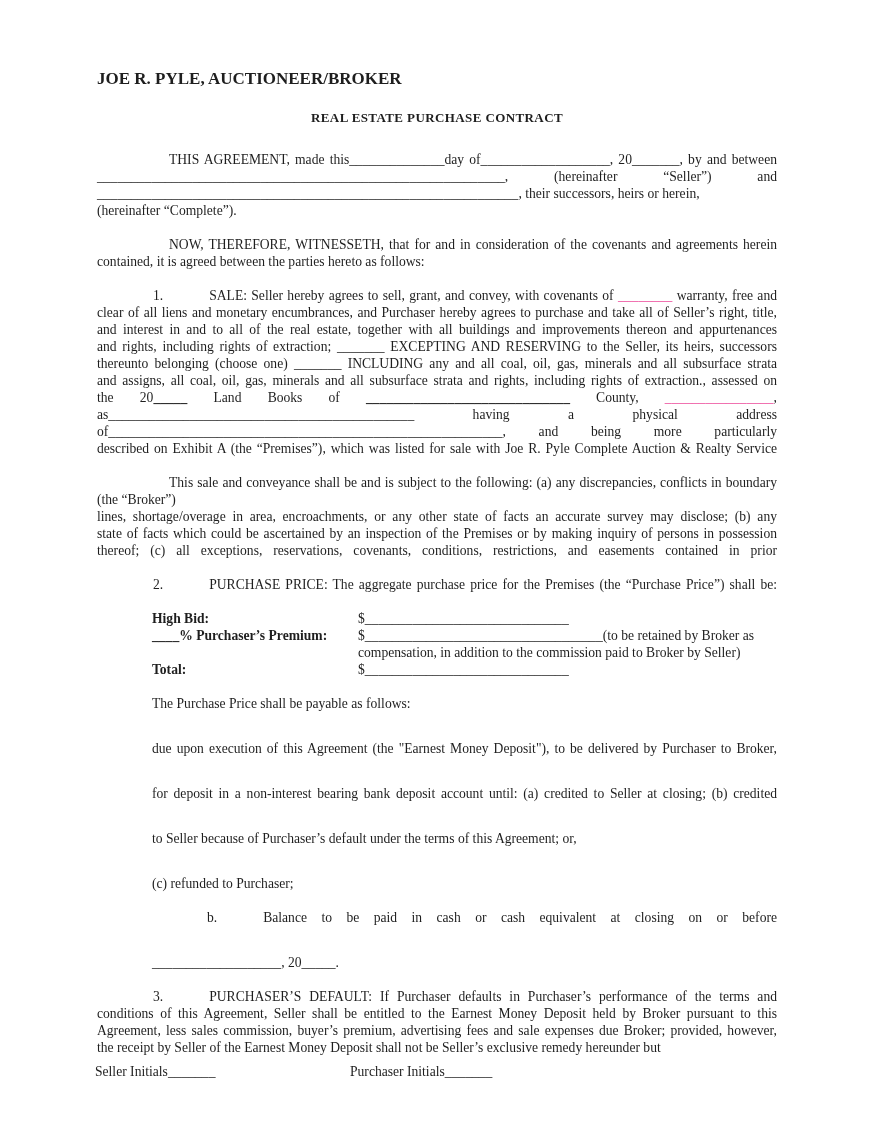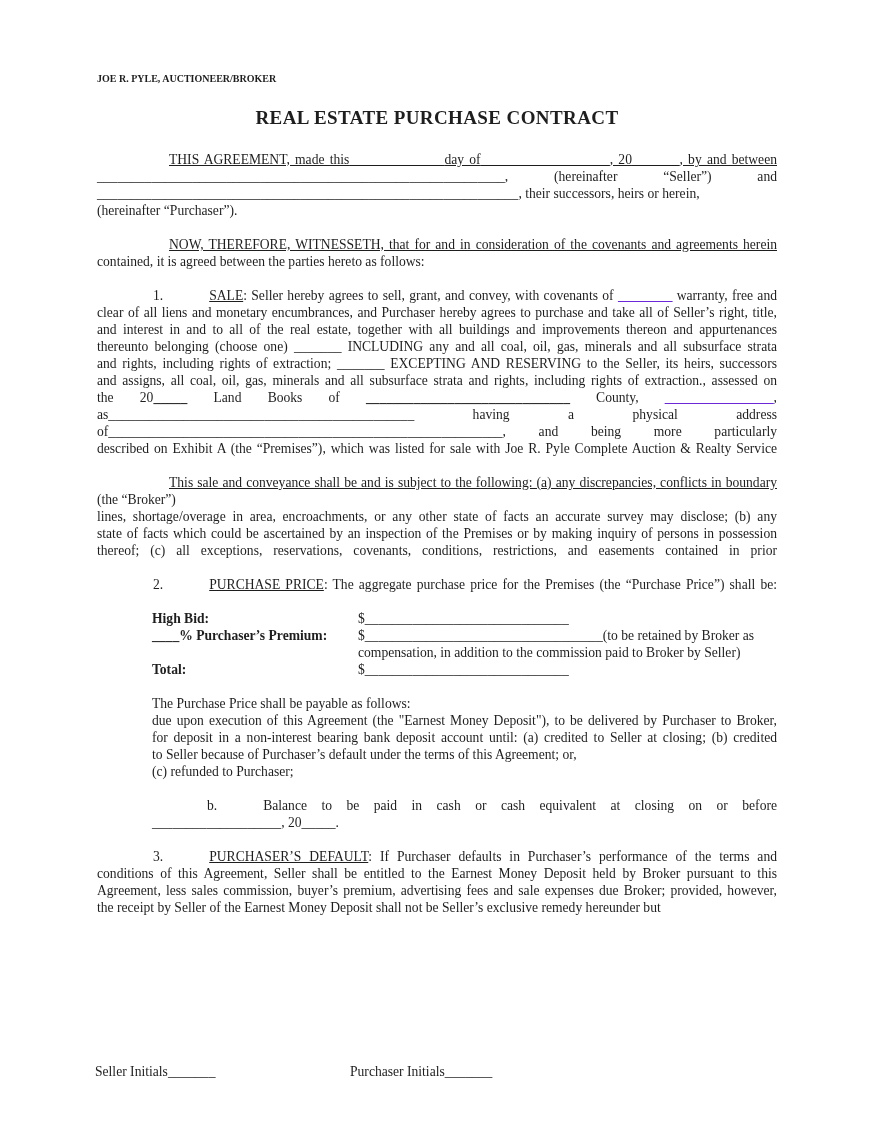--- a/index.html
+++ b/index.html
@@ -2,30 +2,30 @@
 <html><head>
 <meta charset="utf-8">
 <style>
   html,body{margin:0;padding:0;background:#ffffff;}
   .page{position:relative;width:877px;height:1135px;background:#ffffff;
         font-family:"Liberation Serif","DejaVu Serif",serif;
         font-size:13.6px;color:#1e1e1e;overflow:hidden;}
   .content{position:absolute;left:97px;top:70px;width:680px;}
   .ln{line-height:17px;min-height:17px;}
   .j{text-align:justify;text-align-last:justify;}
-  .i1{padding-left:72px;text-decoration:underline;}   
+  .i1{padding-left:72px;}   
   .i2{padding-left:56px;}   
   .i3{padding-left:110px;}  
-  .p2{padding-left:55px;}   
+  .p2{padding-left:55px;margin-top:28px;}   
   .tb{display:inline-block;width:46px;}
-  .u{text-decoration:underline;}
+  .u{}
   .b{font-weight:bold;}
-  .g{color:#6d28d9;text-decoration:underline;}
-  .hdr{font-weight:bold;font-size:10px;line-height:17px;}
-  .ttl{font-weight:bold;font-size:19px;line-height:17px;text-align:center;
+  .g{color:#ec4899;}
+  .hdr{font-weight:bold;font-size:17px;line-height:17px;}
+  .ttl{font-weight:bold;font-size:13px;line-height:17px;text-align:center;
        letter-spacing:0.4px;margin-top:22px;}
   .mt{margin-top:17px;}
   .mt2{margin-top:25px;}
   .lb{display:inline-block;width:206px;vertical-align:top;font-weight:bold;}
   .bid{padding-left:55px;}
   .footer{position:absolute;left:95px;top:1047px;width:680px;line-height:17px;margin-top:16px;}
   .f2{position:absolute;left:255px;top:0;}
   span{white-space:pre-wrap;}
 </style>
 </head>
@@ -34,30 +34,30 @@
 <div class="page">
   <div class="content">
 
     <div class="ln hdr">JOE R. PYLE, AUCTIONEER/BROKER</div>
 
     <div class="ln ttl">REAL ESTATE PURCHASE CONTRACT</div>
 
     <div class="ln j i1 mt2"><span>THIS AGREEMENT, made this</span><span>______________</span><span>day of</span><span>___________________</span><span>, 20</span><span>_______</span><span>, by and between</span></div>
     <div class="ln j"><span>____________________________________________________________</span><span>, (hereinafter “Seller”) and</span></div>
     <div class="ln"><span>______________________________________________________________</span><span>, their successors, heirs or herein,</span></div>
-    <div class="ln">(hereinafter “Purchaser”).</div>
+    <div class="ln">(hereinafter “Complete”).</div>
 
     <div class="ln j i1 mt">NOW, THEREFORE, WITNESSETH, that for and in consideration of the covenants and agreements herein</div>
     <div class="ln">contained, it is agreed between the parties hereto as follows:</div>
 
     <div class="ln j i2 mt"><span>1.</span><span class="tb"></span><span class="u">SALE</span><span>: Seller hereby agrees to sell, grant, and convey, with covenants of </span><span class="g">________</span><span> warranty, free and</span></div>
     <div class="ln j">clear of all liens and monetary encumbrances, and Purchaser hereby agrees to purchase and take all of Seller’s right, title,</div>
     <div class="ln j">and interest in and to all of the real estate, together with all buildings and improvements thereon and appurtenances</div>
+    <div class="ln j"><span>and rights, including rights of extraction; </span><span>_______</span><span> EXCEPTING AND RESERVING to the Seller, its heirs, successors</span></div>
     <div class="ln j"><span>thereunto belonging (choose one) </span><span>_______</span><span> INCLUDING any and all coal, oil, gas, minerals and all subsurface strata</span></div>
-    <div class="ln j"><span>and rights, including rights of extraction; </span><span>_______</span><span> EXCEPTING AND RESERVING to the Seller, its heirs, successors</span></div>
     <div class="ln j">and assigns, all coal, oil, gas, minerals and all subsurface strata and rights, including rights of extraction., assessed on</div>
     <div class="ln j"><span>the 20</span><span class="b">_____</span><span> Land Books of </span><span class="b">______________________________</span><span> County, </span><span class="g">________________</span><span>,</span></div>
     <div class="ln j"><span>as</span><span>_____________________________________________</span><span> having a physical address</span></div>
     <div class="ln j"><span>of</span><span>__________________________________________________________</span><span>, and being more particularly</span></div>
     <div class="ln j">described on Exhibit A (the “Premises”), which was listed for sale with Joe R. Pyle Complete Auction &amp; Realty Service</div>
     <div class="ln j i1 mt">This sale and conveyance shall be and is subject to the following: (a) any discrepancies, conflicts in boundary</div>
 
     <div class="ln">(the “Broker”)</div>
     <div class="ln j">lines, shortage/overage in area, encroachments, or any other state of facts an accurate survey may disclose; (b) any</div>
     <div class="ln j">state of facts which could be ascertained by an inspection of the Premises or by making inquiry of persons in possession</div>

